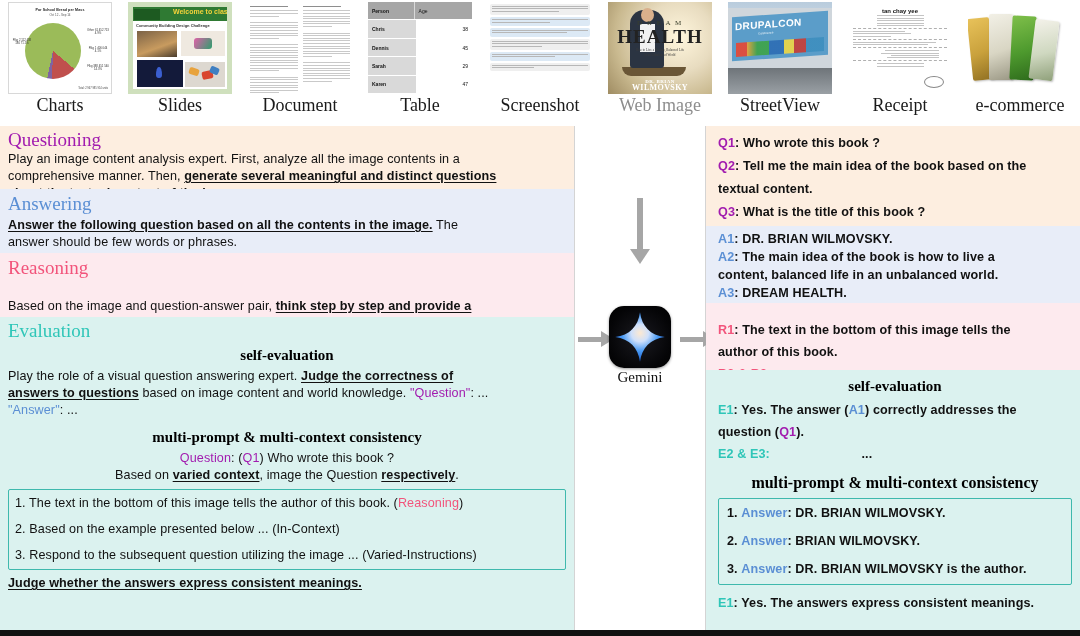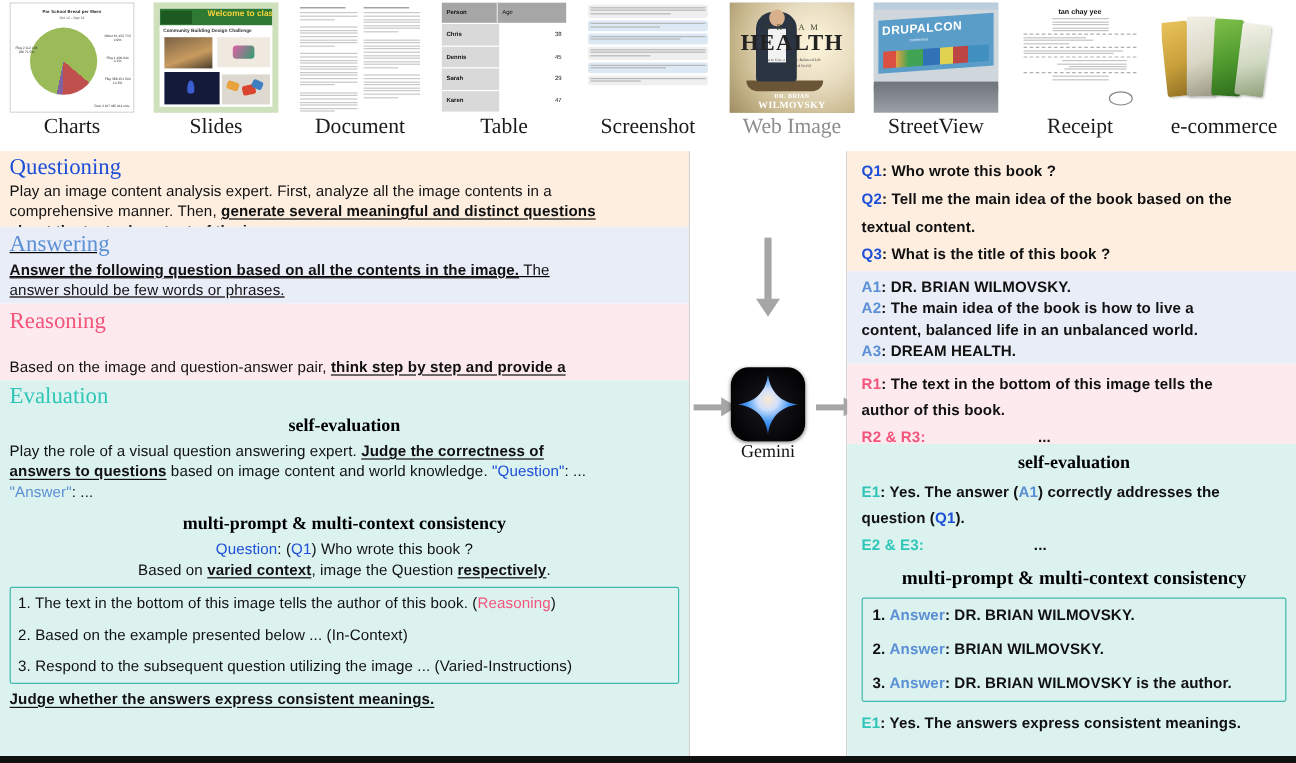--- a/index.html
+++ b/index.html
@@ -140,21 +140,21 @@
   }
   .body-txt {
     font-family: "Liberation Sans", sans-serif; font-size: 12.6px; color: #111;
     line-height: 17px; letter-spacing: .1px;
   }
   .u  { text-decoration: underline; text-underline-offset: 2px; }
   .b  { font-weight: bold; }
   .ctr { text-align: center; }
   .serif-b { font-family:"Liberation Serif", serif; font-weight:bold; }
 
-  .c-q { color: #1d4ed8; }
+  .c-q { color: #a21caf; }
   .c-a { color: #5b8fd4; }
   .c-r { color: #f2547b; }
   .c-e { color: #2fc6b8; }
 
   .bx {
     border: 1.4px solid #3fb9ad; border-radius: 2px;
   }
 
   
   .arrow-down {
@@ -438,21 +438,21 @@
 
   <div class="panel" style="left:0;top:126px;width:574px;height:63px;background:#fdeee0;padding:4px 8px 0 8px;">
     <div class="title c-q" style="font-size:19px;">Questioning</div>
     <div class="body-txt" style="margin-top:2px;">
       <div><span>Play an image content analysis expert. First, analyze all the image contents in a</span></div>
       <div><span>comprehensive manner. Then, </span><span class="b u">generate several meaningful and distinct questions</span></div>
       <div><span class="b u">about the textual content of the image.</span></div>
     </div>
   </div>
 
-  <div class="panel" style="left:0;top:189px;width:574px;height:64px;background:#e8edf8;padding:5px 8px 0 8px;text-decoration:underline;">
+  <div class="panel" style="left:0;top:189px;width:574px;height:64px;background:#e8edf8;padding:5px 8px 0 8px;">
     <div class="title c-a" style="font-size:19px;">Answering</div>
     <div class="body-txt" style="margin-top:4px;">
       <div><span class="b u">Answer the following question based on all the contents in the image.</span><span> The</span></div>
       <div><span>answer should be few words or phrases.</span></div>
     </div>
   </div>
 
   <div class="panel" style="left:0;top:253px;width:574px;height:64px;background:#fdeaee;padding:5px 8px 0 8px;">
     <div class="title c-r" style="font-size:19px;">Reasoning</div>
     <div class="body-txt" style="margin-top:21px;">
@@ -538,21 +538,21 @@
 
   <div class="panel" style="left:706px;top:226px;width:374px;height:77px;background:#e8edf8;padding:4px 8px 0 12px;">
     <div class="body-txt" style="line-height:18px;">
       <div><span class="c-a b">A1</span><span class="b">: </span><span class="b">DR. BRIAN WILMOVSKY.</span></div>
       <div><span class="c-a b">A2</span><span class="b">: </span><span class="b">The main idea of the book is how to live a</span></div>
       <div><span class="b">content, balanced life in an unbalanced world.</span></div>
       <div><span class="c-a b">A3</span><span class="b">: </span><span class="b">DREAM HEALTH.</span></div>
     </div>
   </div>
 
-  <div class="panel" style="left:706px;top:303px;width:374px;height:80px;background:#fdeaee;padding:6px 8px 0 12px;">
+  <div class="panel" style="left:706px;top:303px;width:374px;height:80px;background:#fdeaee;padding:16px 8px 0 12px;">
     <div class="body-txt" style="line-height:22px;">
       <div><span class="c-r b">R1</span><span class="b">: </span><span class="b">The text in the bottom of this image tells the</span></div>
       <div><span class="b">author of this book.</span></div>
       <div style="position:relative;">
         <span class="c-r b">R2 &amp; R3:</span>
         <span class="b" style="margin-left:90px;">...</span>
       </div>
     </div>
   </div>
 

